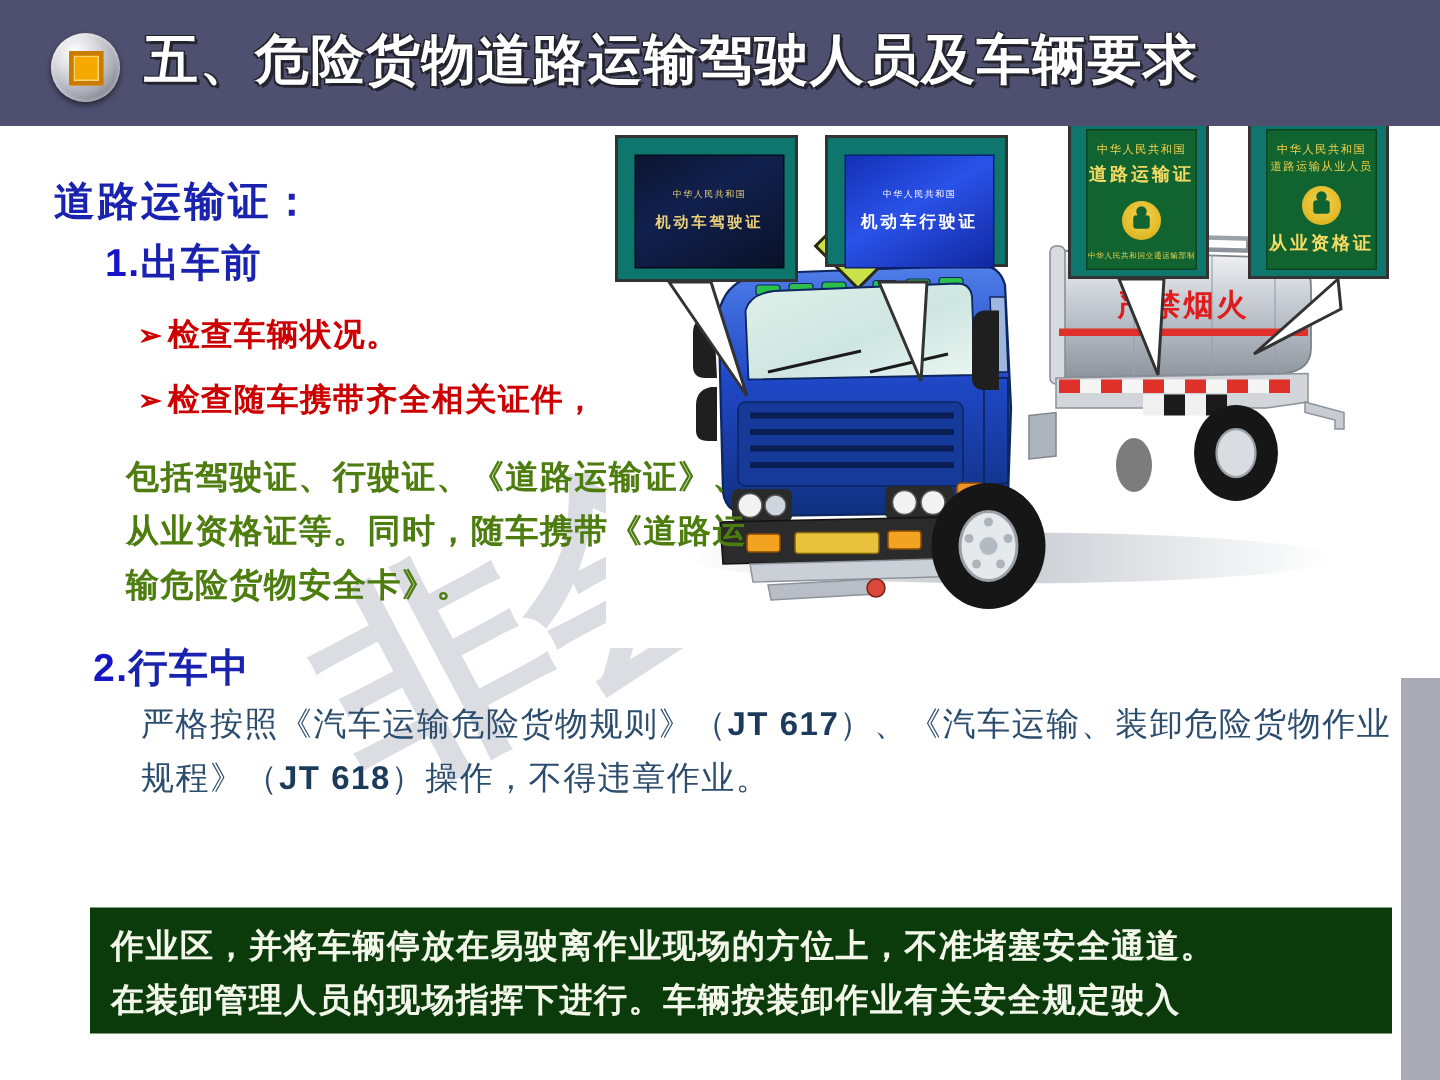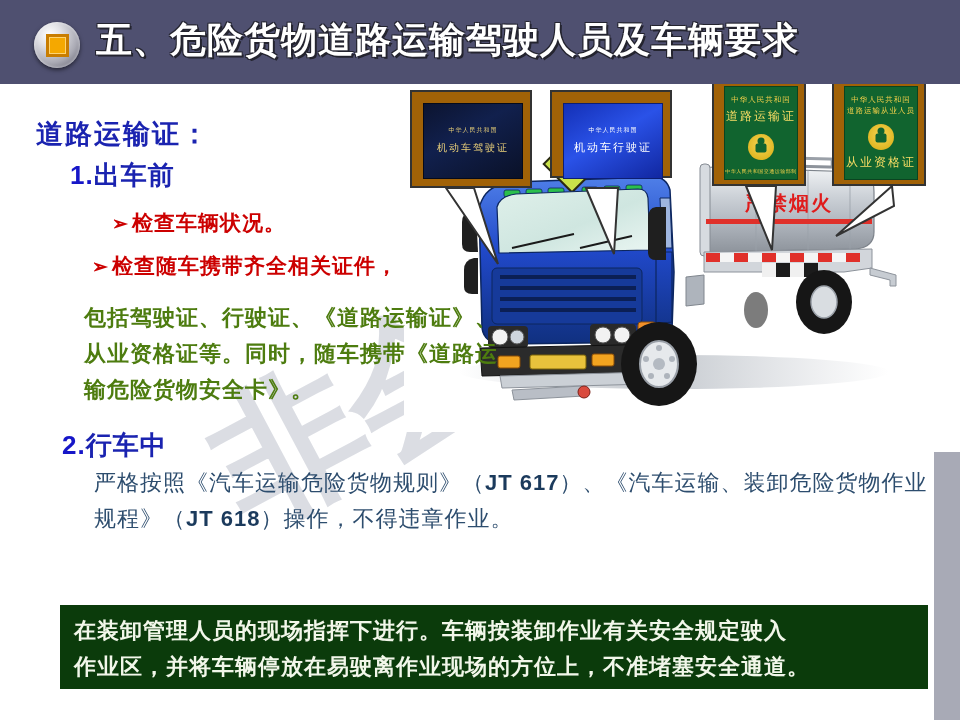--- a/index.html
+++ b/index.html
@@ -49,21 +49,21 @@
   }
 
   
   .txt{position:absolute;white-space:nowrap;font-weight:bold;}
   .op-rule{left:36px;top:116px;font-size:27px;color:#1a23b0;letter-spacing:2px;}
   .num{color:#1616c8;font-family:"Liberation Sans","DejaVu Sans",sans-serif;font-weight:bold;}
   .h2-1{left:70px;top:158px;font-size:26px;color:#1a23b0;letter-spacing:1px;}
   .h2-2{left:62px;top:428px;font-size:26px;color:#1a23b0;letter-spacing:1px;}
   .h2-3{left:62px;top:562px;font-size:26px;color:#1a23b0;letter-spacing:1px;}
   .bullet{font-size:21px;color:#cc0000;letter-spacing:1px;}
-  .b1{left:92px;top:209px;margin-left:20px;}
+  .b1{left:92px;top:209px;}
   .b2{left:92px;top:252px;}
   .red-wrap{left:84px;top:300px;font-size:22px;color:#4d7c0f;line-height:36px;letter-spacing:1px;white-space:normal;width:430px;font-weight:bold;}
   .blue-para{left:94px;top:465px;font-size:22px;color:#2d4d6e;line-height:36px;letter-spacing:1px;white-space:normal;width:840px;font-weight:normal;}
   .blue-para .code{font-family:"Liberation Sans","DejaVu Sans",sans-serif;font-weight:bold;color:#1b3a5c;}
   .arrow{color:#cc0000;font-size:19px;margin-right:3px;}
 
   
   .green-box{
     position:absolute;left:60px;top:605px;width:868px;height:84px;
     background:#0b3b0b;
@@ -71,27 +71,27 @@
   }
   .green-box p{
     margin:0;font-size:22px;line-height:36px;color:#f2f7ea;letter-spacing:1px;
     font-weight:bold;font-family:"Liberation Serif","DejaVu Serif",serif;
   }
 
   
   .photo-area{position:absolute;left:404px;top:72px;width:556px;height:360px;background:#ffffff;}
 
   
-  .callout{position:absolute;background:#a16207;border:2px solid #333;box-sizing:border-box;}
+  .callout{position:absolute;background:#0f766e;border:2px solid #333;box-sizing:border-box;}
   .co-tail{position:absolute;}
   .co-tail svg{display:block;overflow:visible;}
 
   .lic{position:absolute;display:flex;flex-direction:column;align-items:center;justify-content:center;box-sizing:border-box;}
   .lic .l1{font-size:6px;letter-spacing:1px;line-height:1.2;}
-  .lic .l2{font-weight:normal;letter-spacing:2px;}
+  .lic .l2{font-weight:bold;letter-spacing:2px;}
 
   
   .lic-a{background:linear-gradient(150deg,#0c1430 0%,#11204d 40%,#0a1128 100%);color:#e8cf78;border:1px solid #050a1a;}
   .lic-a .l2{font-size:10px;margin-top:6px;color:#ead07a;text-align:center;}
   
   .lic-b{background:linear-gradient(150deg,#1430b6 0%,#2a52e8 45%,#1127a0 100%);color:#ffffff;border:1px solid #0c1e72;}
   .lic-b .l2{font-size:11px;margin-top:6px;color:#ffffff;}
   
   .lic-c{background:#11642f;color:#f4d14a;border:1px solid #0a4420;justify-content:flex-start;padding-top:8px;}
   .lic-c .l1{font-size:7.5px;letter-spacing:1px;color:#f4d14a;}
@@ -336,19 +336,19 @@
   <div class="txt h2-2">
     <span class="num">2.</span><span>行车中</span>
   </div>
 
   <div class="txt blue-para">
     <span>严格按照《汽车运输危险货物规则》（</span><span class="code">JT 617</span><span>）、《汽车运输、装卸危险货物作业规程》（</span><span class="code">JT 618</span><span>）操作，不得违章作业。</span>
   </div>
 
 
   <div class="green-box">
+    <p>作业区，并将车辆停放在易驶离作业现场的方位上，不准堵塞安全通道。</p>
     <p>在装卸管理人员的现场指挥下进行。车辆按装卸作业有关安全规定驶入</p>
-    <p>作业区，并将车辆停放在易驶离作业现场的方位上，不准堵塞安全通道。</p>
   </div>
 
   <div class="right-bar"></div>
 
 </div>
 
 </body></html>

